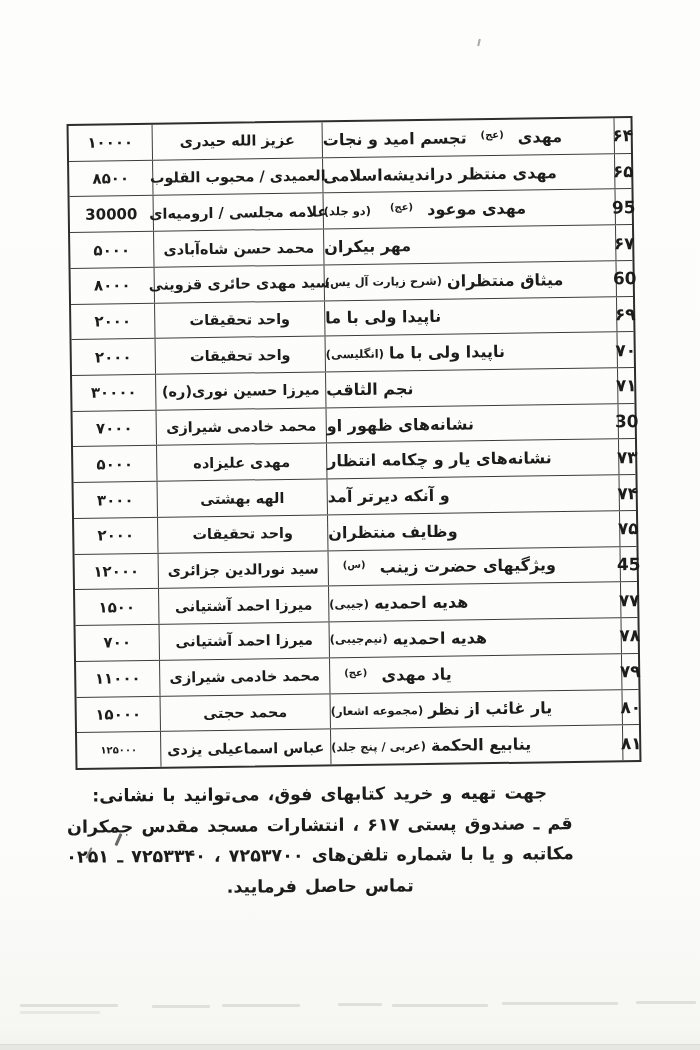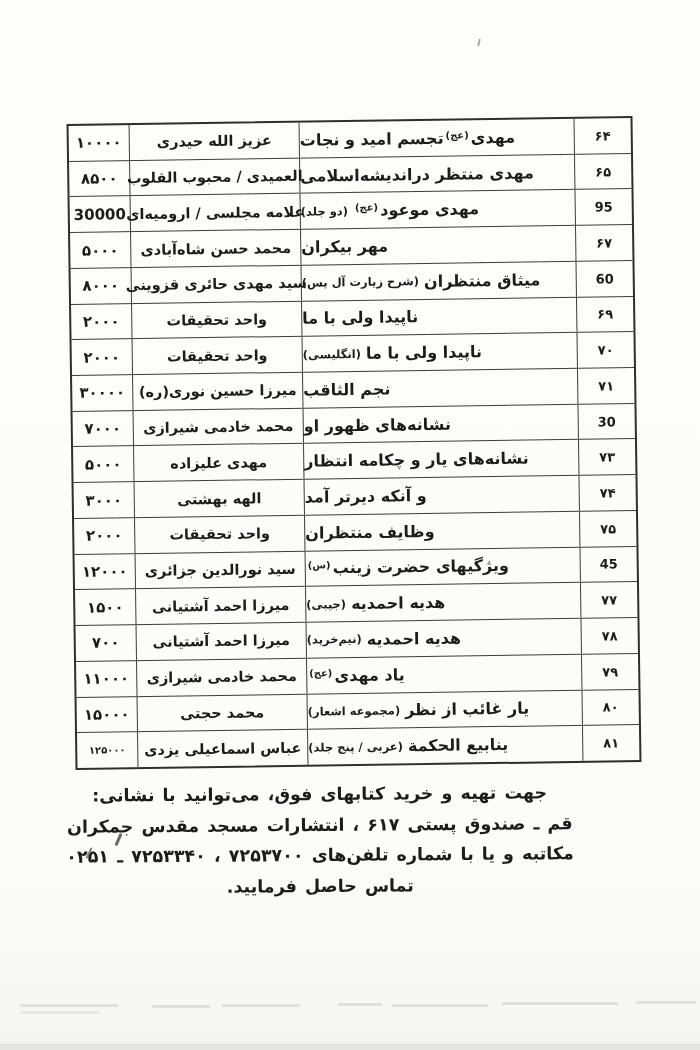--- a/index.html
+++ b/index.html
@@ -12,29 +12,29 @@
   .book-table{
     position:absolute;left:71px;top:120px;width:566px;height:646px;
     border:2px solid #2e2e2e;box-sizing:border-box;
     display:flex;flex-direction:column;
     transform:rotate(-0.8deg);
     background:transparent;
   }
   .row{flex:1;display:flex;flex-direction:row;border-bottom:1.6px solid #3c3c3c;box-sizing:border-box;}
   .row:last-child{border-bottom:none;}
   .cell{display:flex;align-items:center;box-sizing:border-box;overflow:visible;}
-  .cell.price{width:61px;justify-content:center;border-right:1.6px solid #3c3c3c;
+  .cell.price{width:84px;justify-content:center;border-right:1.6px solid #3c3c3c;
     font-size:15px;font-weight:bold;white-space:nowrap;direction:rtl;}
   .cell.author{width:170px;justify-content:center;border-right:1.6px solid #3c3c3c;
     font-size:14.5px;font-weight:bold;white-space:nowrap;direction:rtl;}
   .cell.title{flex:1;justify-content:flex-end;border-right:1.6px solid #3c3c3c;
     direction:rtl;padding-right:8px;font-size:16px;font-weight:bold;white-space:nowrap;}
-  .cell.num{width:56px;justify-content:center;font-size:13px;font-weight:bold;direction:rtl;}
+  .cell.num{width:16px;justify-content:center;font-size:17px;font-weight:bold;direction:rtl;}
   .row:last-child .cell.price{font-size:10px;}
-  .hon{font-size:10px;position:relative;top:-3px;margin:0 2px;font-weight:bold;}
+  .hon{font-size:10px;position:relative;top:-3px;margin:0 14px;font-weight:bold;}
   .note{font-size:11.5px;margin-right:5px;font-weight:bold;}
   .hon:empty,.note:empty{display:none;margin:0;}
   
   .footer{
     position:absolute;left:28px;top:779px;width:584px;text-align:center;direction:rtl;
     font-size:17.5px;font-weight:bold;line-height:30.5px;transform:rotate(-0.4deg);
     word-spacing:2px;
   }
   
   .pen-mark{position:absolute;background:#4d4d4d;border-radius:1px;}
@@ -205,21 +205,21 @@
         </div>
         <div class="cell num">۷۷</div>
       </div>
 
       <div class="row">
         <div class="cell price">۷۰۰</div>
         <div class="cell author">میرزا احمد آشتیانی</div>
         <div class="cell title">
           <span>هدیه احمدیه</span>
           <span></span>
-          <span class="note">(نیم‌خرید)</span>
+          <span class="note">(نیم‌جیبی)</span>
         </div>
         <div class="cell num">۷۸</div>
       </div>
 
       <div class="row">
         <div class="cell price">۱۱۰۰۰</div>
         <div class="cell author">محمد خادمی شیرازی</div>
         <div class="cell title">
           <span>یاد مهدی</span>
           <span class="hon">(عج)</span>

